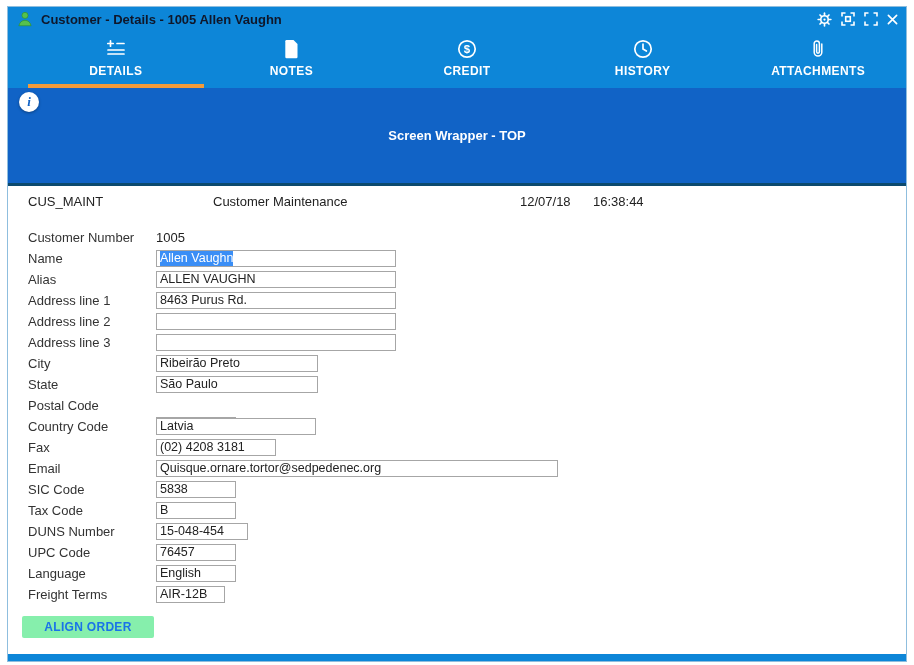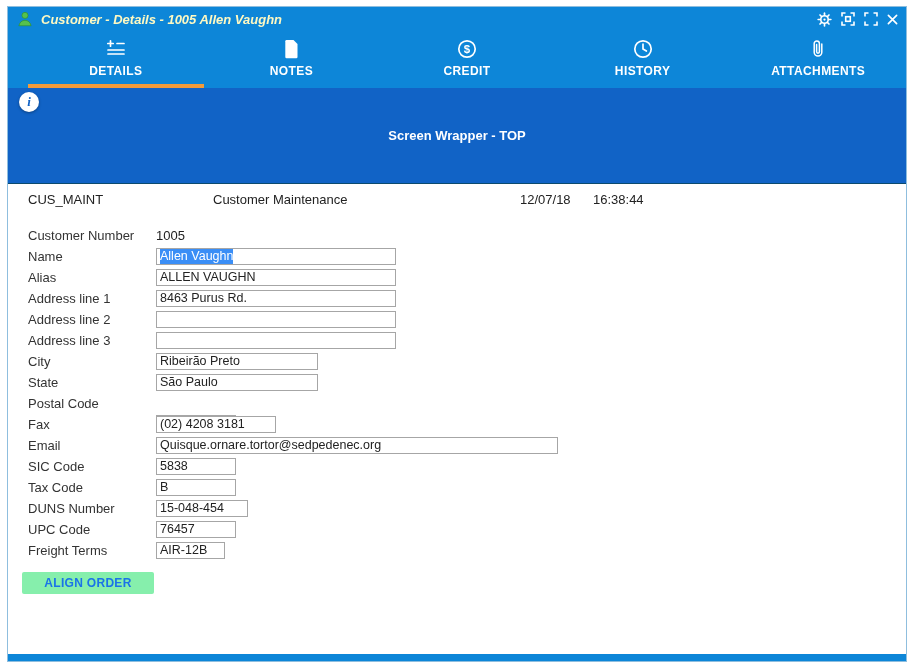--- a/index.html
+++ b/index.html
@@ -19,21 +19,21 @@
   .window{
     position:absolute;left:7px;top:6px;width:900px;height:656px;
     border:1px solid #8fbede;background:#fff;overflow:hidden;
   }
   
   .titlebar{
     height:24px;background:var(--titlebar-blue);
     display:flex;align-items:center;padding:0 8px;gap:7px;
   }
   .titlebar .win-title{
-    color:#fef9c3;font-size:13px;font-weight:bold;white-space:nowrap;font-style:italic;
+    color:#0f172a;font-size:13px;font-weight:bold;white-space:nowrap;
   }
   .titlebar-right{margin-left:auto;display:flex;align-items:center;gap:9px;}
   .tb-icon{display:inline-flex;align-items:center;justify-content:center;cursor:pointer;}
   
   .tabbar{
     height:57px;background:var(--titlebar-blue);display:flex;
   }
   .tab{
     flex:1 1 0;display:flex;flex-direction:column;align-items:center;justify-content:flex-start;
     padding-top:7px;gap:4px;cursor:pointer;border-bottom:4px solid transparent;
@@ -49,21 +49,21 @@
   .banner-text{color:#fff;font-size:13px;font-weight:bold;}
   .info-icon{
     position:absolute;top:4px;left:11px;width:20px;height:20px;border-radius:50%;
     background:#fff;color:var(--banner-blue);display:flex;align-items:center;justify-content:center;
     font-family:"Liberation Serif",serif;font-weight:bold;font-style:italic;font-size:13px;
     box-shadow:0 1px 3px rgba(0,0,0,.35);cursor:pointer;
   }
   .info-icon::after{content:'i';}
   
   .content{
-    background:#fff;border-top:1px solid #0c4a6e;padding:0 0 0 20px;position:relative;
+    background:#fff;border-top:3px solid #0c4a6e;padding:0 0 0 20px;position:relative;
   }
   .header-row{
     display:grid;grid-template-columns:185px 307px 73px 1fr;
     font-size:13px;color:#222;padding:8px 0 2px 0;align-items:baseline;
   }
   .form{margin-top:16px;}
   .form-row{display:flex;align-items:center;height:21px;}
   .field-label{width:128px;flex:0 0 128px;font-size:13px;color:#333;}
   .static-value{font-size:13px;color:#222;}
   .input{
@@ -238,20 +238,26 @@
             <span class="input-text">São Paulo</span>
           </div>
         </div>
         <div class="form-row">
           <div class="field-label">Postal Code</div>
           <div class="input" style="width: 80px; margin-top: 40px;">
             <span class="input-text">76564</span>
           </div>
         </div>
         <div class="form-row">
+          <div class="field-label">Country Code</div>
+          <div class="input" style="width: 160px;">
+            <span class="input-text">Latvia</span>
+          </div>
+        </div>
+        <div class="form-row">
           <div class="field-label">Fax</div>
           <div class="input" style="width: 120px;">
             <span class="input-text">(02) 4208 3181</span>
           </div>
         </div>
         <div class="form-row">
           <div class="field-label">Email</div>
           <div class="input" style="width: 402px;">
             <span class="input-text">Quisque.ornare.tortor@sedpedenec.org</span>
           </div>
@@ -274,20 +280,26 @@
             <span class="input-text">15-048-454</span>
           </div>
         </div>
         <div class="form-row">
           <div class="field-label">UPC Code</div>
           <div class="input" style="width: 80px;">
             <span class="input-text">76457</span>
           </div>
         </div>
         <div class="form-row">
+          <div class="field-label">Language</div>
+          <div class="input" style="width: 80px;">
+            <span class="input-text">English</span>
+          </div>
+        </div>
+        <div class="form-row">
           <div class="field-label">Freight Terms</div>
           <div class="input" style="width: 69px;">
             <span class="input-text">AIR-12B</span>
           </div>
         </div>
       </div>
 
     <div class="align-order-button">ALIGN ORDER</div>
   </div>
 

